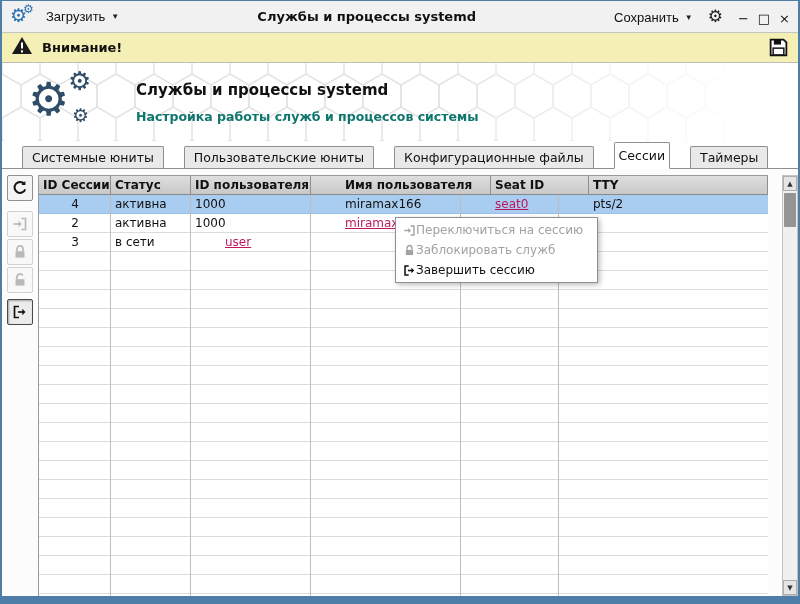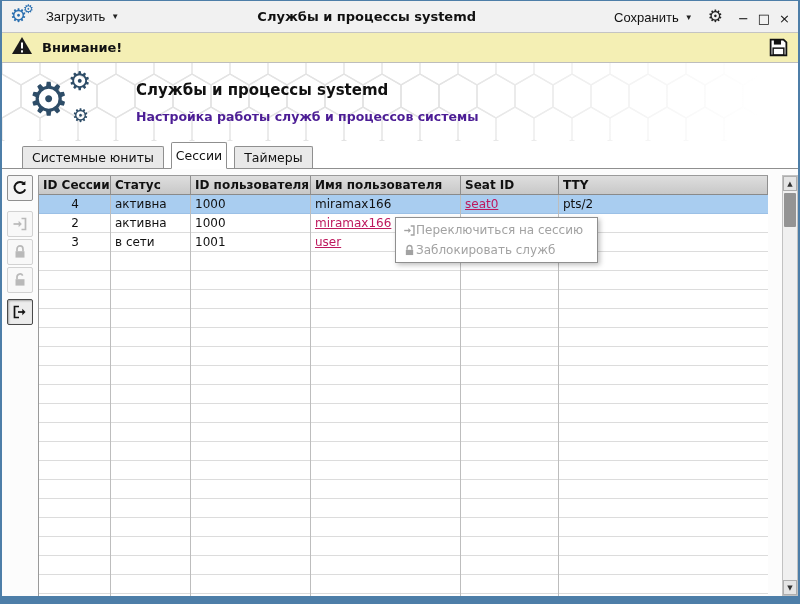--- a/index.html
+++ b/index.html
@@ -39,27 +39,27 @@
   
   .hero { height:78px; position:relative; background:#fff; overflow:hidden; }
   .hex-bg { position:absolute; left:0; top:0; }
   .hero-content { position:relative; height:100%; display:flex; align-items:center; padding-left:26px; gap:30px; }
   .logo-gears { position:relative; width:78px; height:64px; color:#2e4d68; flex:none; }
   .logo-gears .g1 { position:absolute; left:0; top:6px; font-size:46px; line-height:1; }
   .logo-gears .g2 { position:absolute; left:40px; top:-2px; font-size:26px; line-height:1; }
   .logo-gears .g3 { position:absolute; left:44px; top:36px; font-size:19px; line-height:1; }
   .hero-text { position:relative; }
   .hero-title { font-size:15px; font-weight:bold; margin-bottom:10px; }
-  .hero-subtitle { font-size:12.5px; font-weight:bold; color:#4c1d95; }
+  .hero-subtitle { font-size:12.5px; font-weight:bold; color:#0f766e; }
 
   
   .tabs { height:27px; display:flex; align-items:flex-end; padding-left:20px; position:relative; z-index:2; }
   .tab {
     padding:3px 9px; background:#e9e9e9; border:1px solid #8f8f8f; border-bottom:none;
-    border-radius:2px 2px 0 0; margin-right:7px; font-size:12.5px; white-space:nowrap;
+    border-radius:2px 2px 0 0; margin-right:20px; font-size:12.5px; white-space:nowrap;
   }
   .tab.active { padding:5px 4px; background:#fff; margin-bottom:-1px; border-bottom:1px solid #fff; position:relative; z-index:3; }
 
   
   .main { height:428px; display:flex; padding-top:6px; border-top:1px solid #8f8f8f; background:#fcfcfc; position:relative; z-index:1; }
 
   .toolbar { width:36px; display:flex; flex-direction:column; align-items:center; flex:none; }
   .tbtn {
     width:26px; height:26px; display:flex; align-items:center; justify-content:center;
     background:#f4f4f4; border:1px solid #909090; border-radius:2px; margin-bottom:2px; color:#141414;
@@ -69,21 +69,21 @@
   .tbtn.pressed { margin-top:4px; border-color:#4a4a4a; box-shadow:inset 1px 1px 2px rgba(0,0,0,.3); background:#ececec; }
 
   .table-wrap { flex:1; display:flex;gap:14px; }
   .stable { flex:1; display:flex; flex-direction:column; border-left:1px solid #9a9a9a; background:#fff; }
   .thead {
     display:flex; height:20px; flex:none; font-size:12px; font-weight:bold;
     background:linear-gradient(#dedede,#c8c8c8); border-top:1px solid #9a9a9a; border-bottom:1px solid #8a8a8a;
   }
   .th { padding:2px 4px; border-right:1px solid #8f8f8f; white-space:nowrap; overflow:hidden; }
   .c0 { width:72px; flex:none; } .c1 { width:80px; flex:none; } .c2 { width:120px; flex:none; }
-  .c3 { width:150px; flex:none; } .c4 { width:98px; flex:none; } .c5 { flex:1; }
+  .c3 { width:150px; flex:none;margin-left:30px; } .c4 { width:98px; flex:none; } .c5 { flex:1; }
 
   .tbody {
     position:relative; flex:1; overflow:hidden;
     background:repeating-linear-gradient(to bottom, #ffffff 0 18px, #dcdcdc 18px 19px);
   }
   .vline { position:absolute; top:0; bottom:0; width:1px; background:#bdbdbd; z-index:4; pointer-events:none; }
   .row { display:flex; height:19px; font-size:12px; background:#fff; border-bottom:1px solid #dcdcdc; position:relative; z-index:1; }
   .row.selected { background:#a9cdf0; border-bottom-color:#9bc0e6; }
   .cell { padding:2px 4px; white-space:nowrap; overflow:hidden; }
   .cell.c0 { text-align:center; }
@@ -178,20 +178,22 @@
       </span>
       <div class="hero-text">
         <div class="hero-title">Службы и процессы systemd</div>
         <div class="hero-subtitle">Настройка работы служб и процессов системы</div>
       </div>
     </div>
   </div>
 
   <div class="tabs">
     <span class="tab">Системные юниты</span>
+    <span class="tab">Пользовательские юниты</span>
+    <span class="tab">Конфигурационные файлы</span>
     <span class="tab active">Сессии</span>
     <span class="tab">Таймеры</span>
   </div>
 
   <div class="main">
 
     <div class="toolbar">
       <button class="tbtn refresh">
         <span>
           <svg width="16" height="16" viewBox="0 0 16 16">
@@ -259,21 +261,20 @@
             <span class="cell c0">2</span>
             <span class="cell c1">активна</span>
             <span class="cell c2">1000</span>
             <span class="cell c3 link">miramax166</span>
             <span class="cell c4"></span>
             <span class="cell c5"></span>
           </div>
           <div class="row">
             <span class="cell c0">3</span>
             <span class="cell c1">в сети</span>
-            <span class="cell c2">1001</span>
             <span class="cell c3 link">user</span>
             <span class="cell c4"></span>
             <span class="cell c5"></span>
           </div>
           <span class="vline" style="left:71px"></span>
           <span class="vline" style="left:151px"></span>
           <span class="vline" style="left:271px"></span>
           <span class="vline" style="left:421px"></span>
           <span class="vline" style="left:519px"></span>
         </div>
@@ -300,15 +301,25 @@
     </div>
     <div class="cm-item disabled">
       <span>
         <svg width="13" height="13" viewBox="0 0 16 16">
             <path d="M5 7.2V4.9a3 3 0 0 1 6 0v2.3" fill="none" stroke="currentColor" stroke-width="1.7"></path>
             <rect x="3.5" y="7.2" width="9" height="6.4" fill="currentColor"></rect>
           </svg>
       </span>
       <span>Заблокировать служб</span>
     </div>
+    <div class="cm-item">
+      <span>
+        <svg width="13" height="13" viewBox="0 0 16 16">
+            <path d="M7 2.5H2.5v11H7" fill="none" stroke="currentColor" stroke-width="1.9"></path>
+            <path d="M6 8h5.5" stroke="currentColor" stroke-width="1.9"></path>
+            <path d="M10.3 4.5 13.8 8l-3.5 3.5z" fill="currentColor"></path>
+          </svg>
+      </span>
+      <span>Завершить сессию</span>
+    </div>
   </div>
 
 </div>
 
 </body></html>

